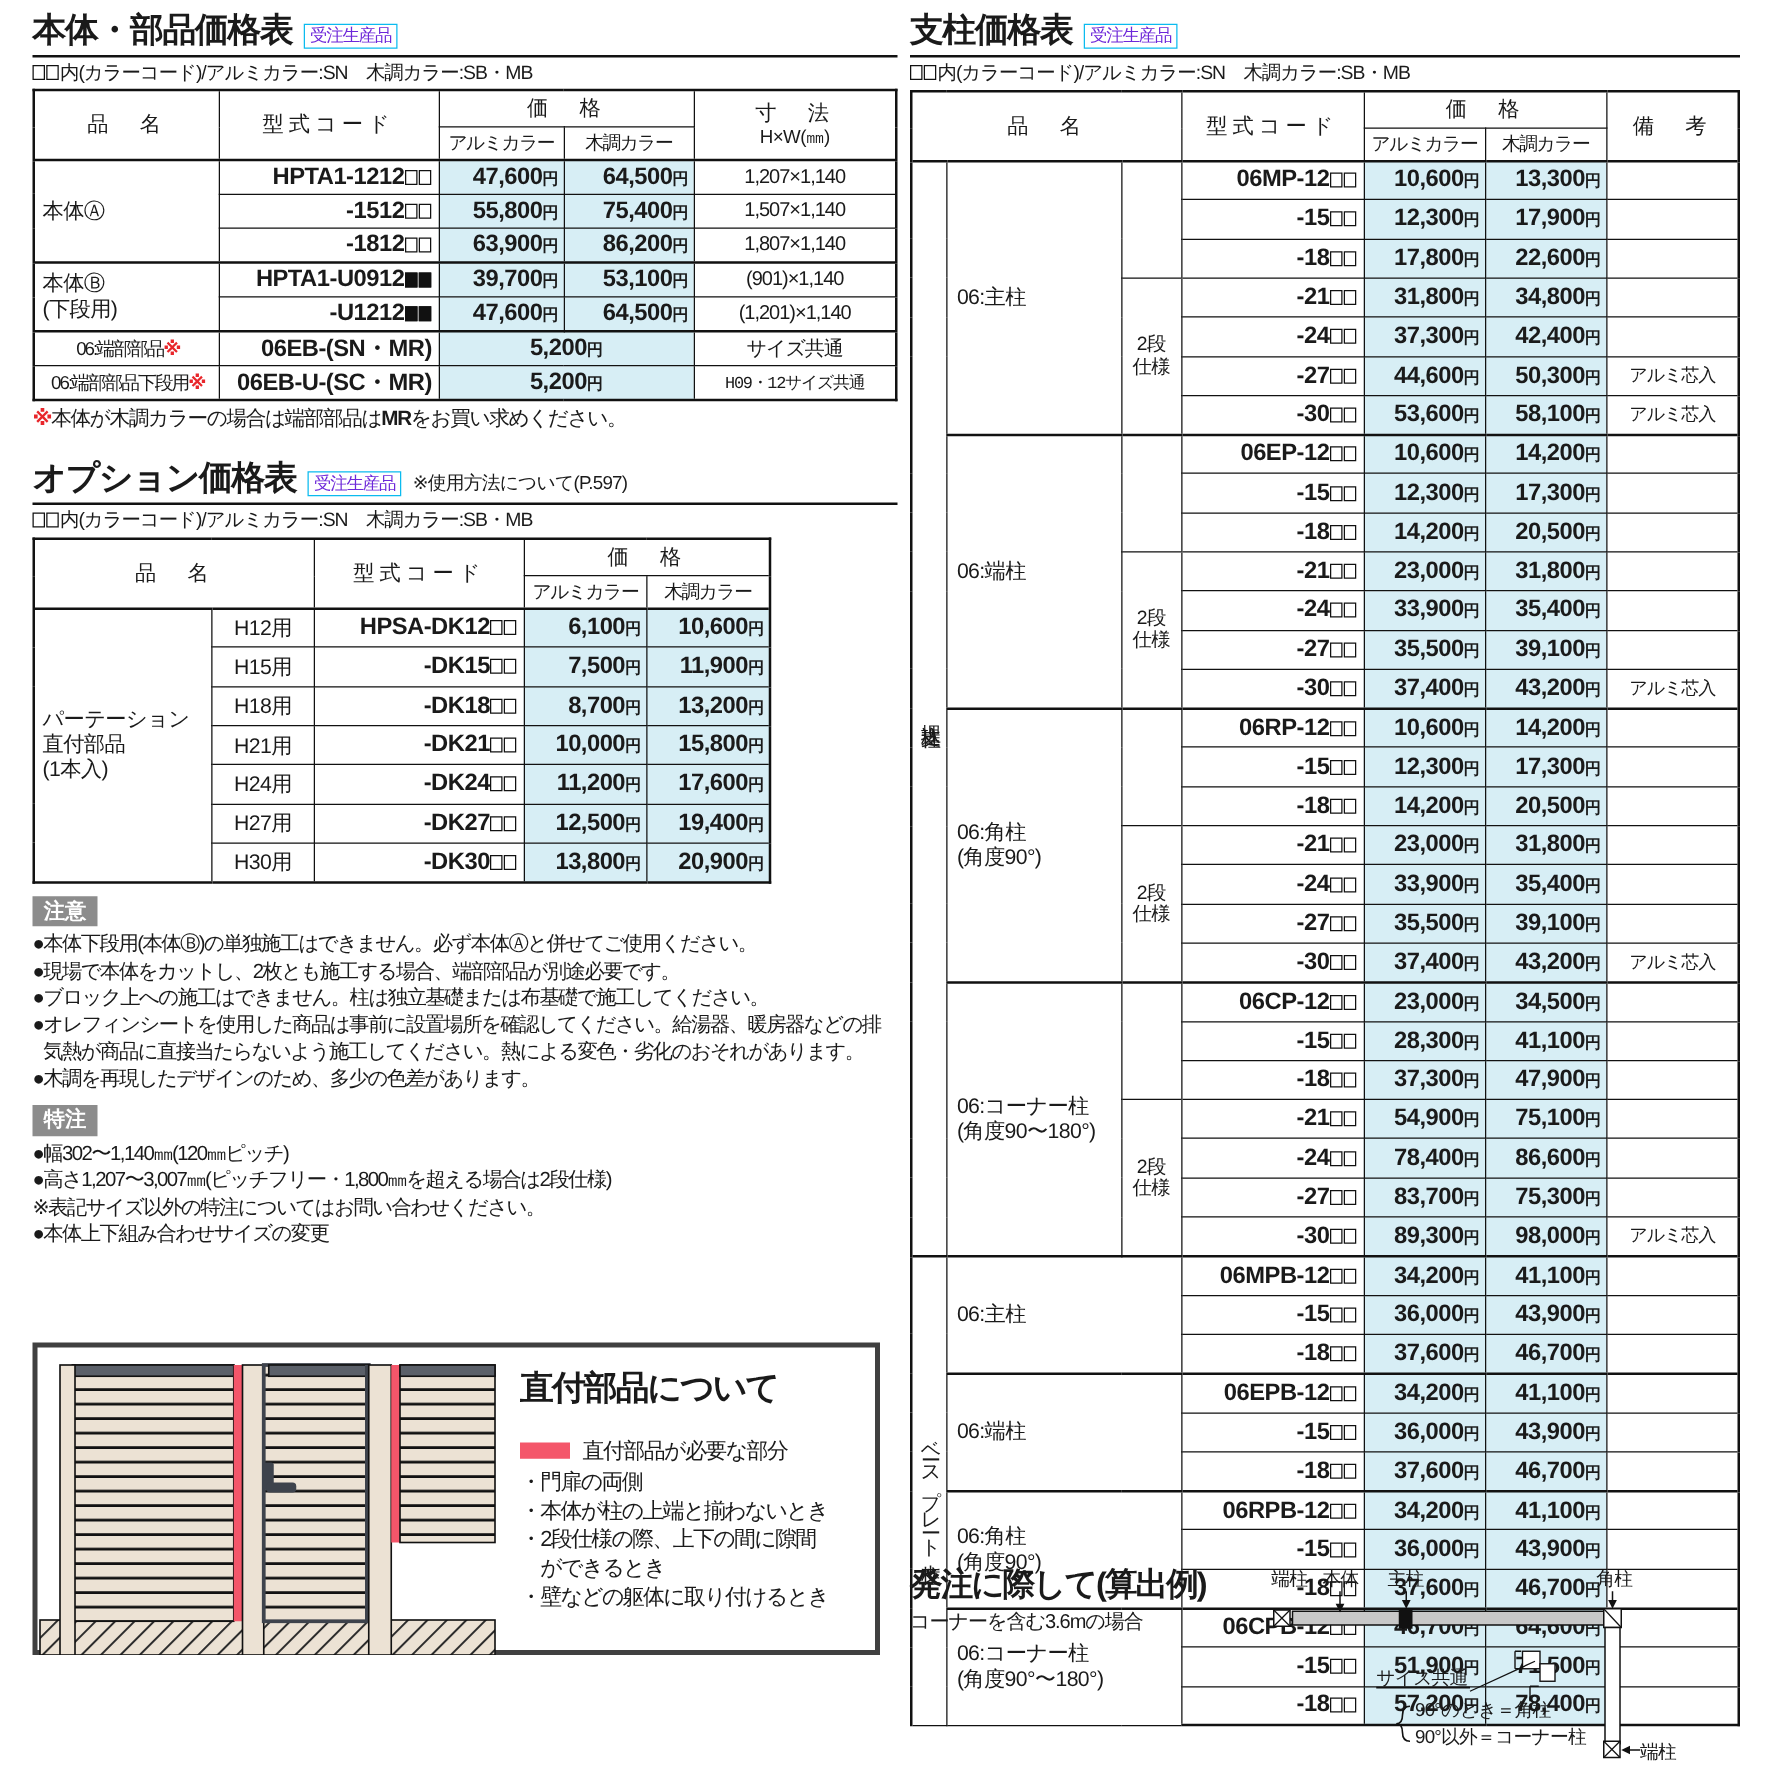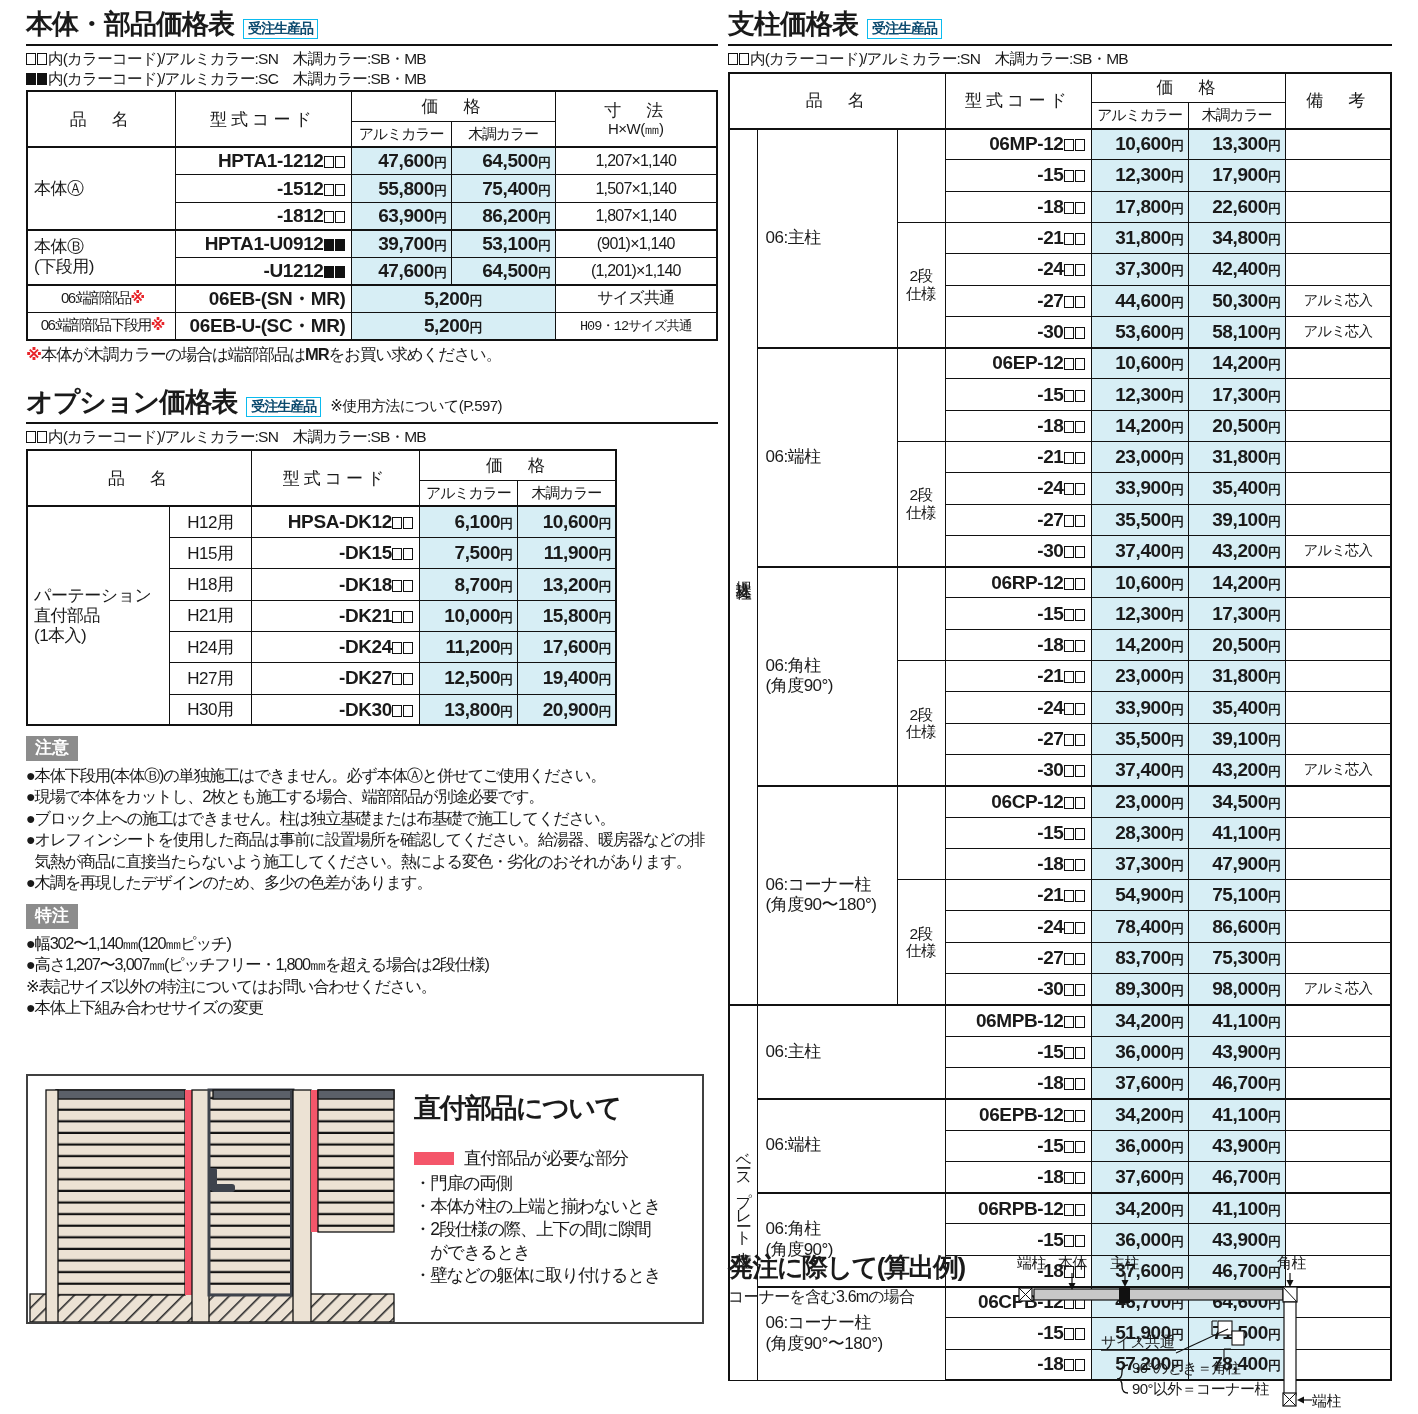--- a/index.html
+++ b/index.html
@@ -13,21 +13,21 @@
     overflow:hidden;
   }
   .page { position:relative; width:1418px; height:1414px; }
   .col-left  { position:absolute; left:26px;  top:10px;  width:692px; }
   .col-right { position:absolute; left:728px; top:10px;  width:664px; }
 
   
   .sec-head { display:flex; align-items:baseline; gap:9px; margin:0 0 4px 0; }
   .sec-title { font-size:27px; font-weight:bold; letter-spacing:-1px; line-height:1.1; }
   .badge {
-    border:1.5px solid #0bbbef; color:#0c4a6e; font-size:14px; font-weight:bold;
+    border:1.5px solid #0bbbef; color:#6d28d9; font-size:14px; font-weight:normal;
     padding:1px 4px 2px 4px; line-height:1.05; letter-spacing:-1px; white-space:nowrap;
   }
   .sec-note { font-size:15px; letter-spacing:-0.6px; }
 
   
   .legend { font-size:15.5px; letter-spacing:-0.8px; line-height:1.28; padding:3px 0 2px 0;
             border-top:2.5px solid #111; }
   .sq-w, .sq-b {
     display:inline-block; width:10px; height:12px; border:1.3px solid #111;
     vertical-align:-1px; margin-right:1px;
@@ -75,21 +75,21 @@
   .tag { display:inline-block; background:#8c8c8c; color:#fff; font-size:17px; font-weight:bold;
          padding:2px 9px 3px 9px; letter-spacing:0px; line-height:1.15; margin:10px 0 4px 0; }
   .bullets { font-size:16.3px; line-height:1.32; letter-spacing:-1.25px; }
   .bullets div { display:flex; }
   .bullets .b { flex:0 0 auto; }
   .bullets .t { flex:1 1 auto; }
 
   
   .illus {
     position:absolute; left:26px; top:1074px; width:678px; height:250px;
-    border:2px solid #404040; background:#fff; display:flex;
+    border:4px solid #404040; background:#fff; display:flex;
   }
   .illus-art { position:relative; width:368px; height:246px; overflow:hidden; }
   .illus-txt { flex:1; padding:14px 0 0 18px; }
   .illus-title { font-size:27px; font-weight:bold; letter-spacing:-1.5px; }
   .legend-row { display:flex; align-items:center; gap:10px; margin-top:20px; }
   .legend-swatch { width:40px; height:13px; background:#f4566a; }
   .illus-list { font-size:17.5px; line-height:1.31; letter-spacing:-1.3px; margin-top:2px; }
 
   
   .order { position:absolute; left:728px; top:1253px; width:664px; height:160px; }
@@ -106,21 +106,20 @@
   <div class="col-left">
 
     
     <div class="sec-head">
       <span class="sec-title">本体・部品価格表</span>
       <span class="badge">受注生産品</span>
     </div>
 
     <div class="legend">
       <div><span class="sq-w"></span><span class="sq-w"></span><span>内(カラーコード)/アルミカラー:SN　木調カラー:SB・MB</span></div>
-      <div><span class="sq-b"></span><span class="sq-b"></span><span>内(カラーコード)/アルミカラー:SC　木調カラー:SB・MB</span></div>
     </div>
 
     <table>
       <colgroup>
         <col style="width:148px">
           <col style="width:176px">
           <col style="width:100px">
           <col style="width:104px">
           <col style="width:162px">
       </colgroup>

